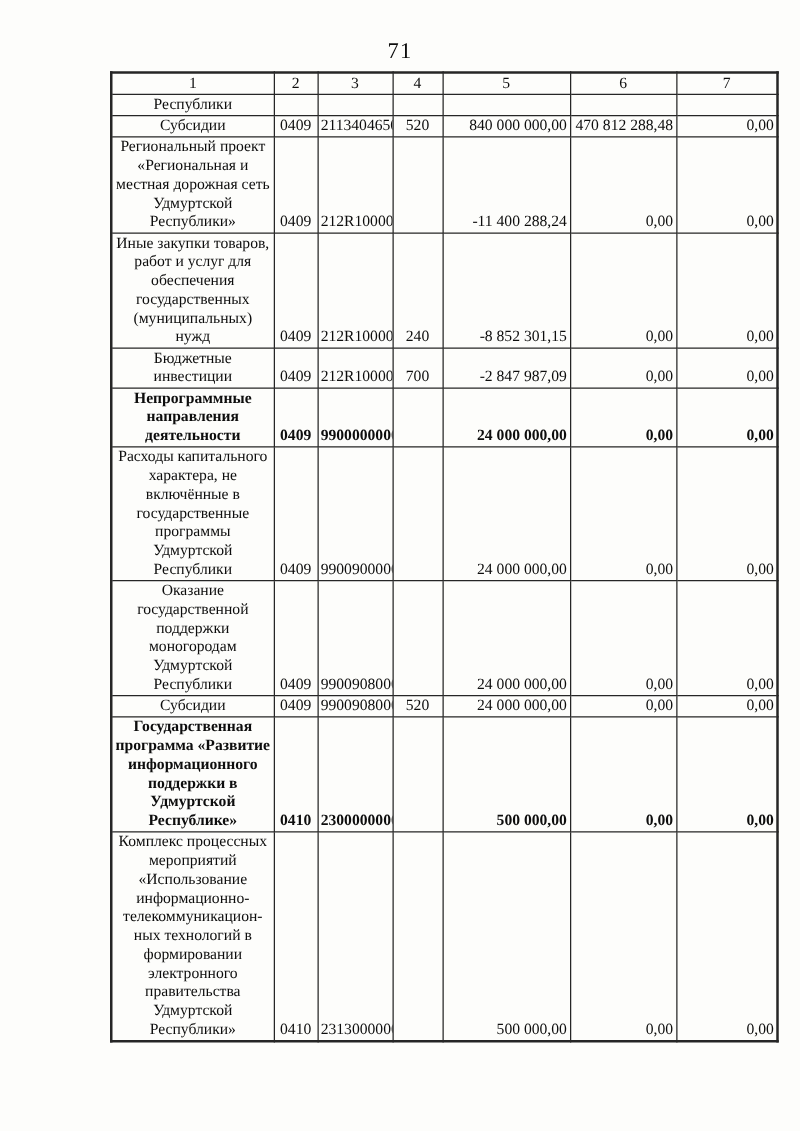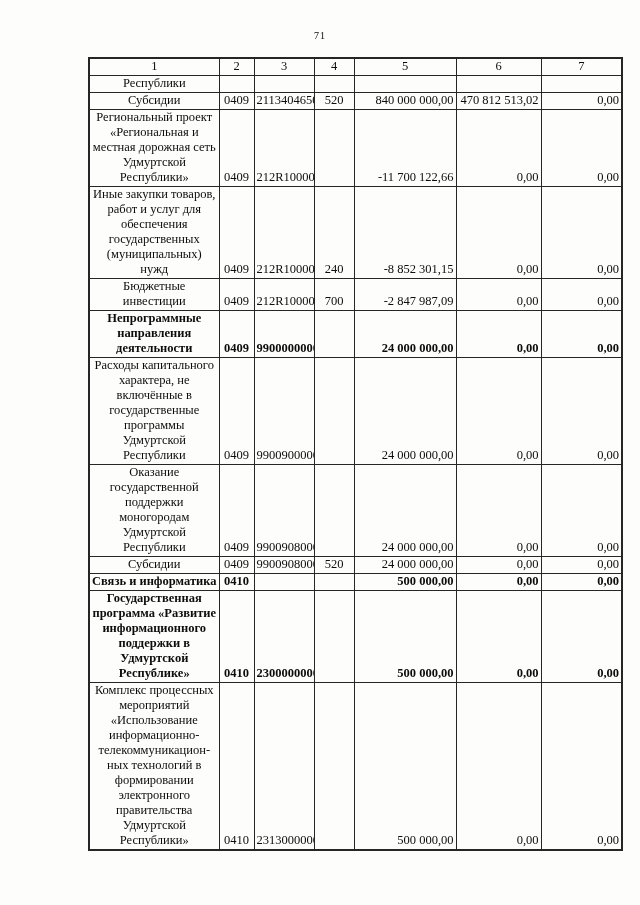--- a/index.html
+++ b/index.html
@@ -15,21 +15,21 @@
     font-family: "Liberation Serif", "DejaVu Serif", serif;
     color: #0d0d0d;
     -webkit-font-smoothing: antialiased;
   }
   .page-number {
     position: absolute;
     top: 30px;
     left: 0;
     width: 640px;
     text-align: center;
-    font-size: 10px;
+    font-size: 18px;
     letter-spacing: 1px;
   }
   table.budget {
     position: absolute;
     left: 88px;
     top: 57px;
     width: 533px;
     border-collapse: collapse;
     table-layout: fixed;
     font-size: 12.5px;
@@ -90,29 +90,29 @@
         <td class="c4"></td>
         <td class="c5"></td>
         <td class="c6"></td>
       </tr>
       <tr>
         <td class="c0">Субсидии</td>
         <td class="c1">0409</td>
         <td class="c2">2113404650</td>
         <td class="c3">520</td>
         <td class="c4">840 000 000,00</td>
-        <td class="c5">470 812 513,02</td>
+        <td class="c5">470 812 288,48</td>
         <td class="c6">0,00</td>
       </tr>
       <tr>
         <td class="c0">Региональный проект «Региональная и местная дорожная сеть Удмуртской Республики»</td>
         <td class="c1">0409</td>
         <td class="c2">212R100000</td>
         <td class="c3"></td>
-        <td class="c4">-11 700 122,66</td>
+        <td class="c4">-11 400 288,24</td>
         <td class="c5">0,00</td>
         <td class="c6">0,00</td>
       </tr>
       <tr>
         <td class="c0">Иные закупки товаров, работ и услуг для обеспечения государственных (муниципальных) нужд</td>
         <td class="c1">0409</td>
         <td class="c2">212R100000</td>
         <td class="c3">240</td>
         <td class="c4">-8 852 301,15</td>
         <td class="c5">0,00</td>
@@ -157,29 +157,20 @@
       <tr>
         <td class="c0">Субсидии</td>
         <td class="c1">0409</td>
         <td class="c2">9900908000</td>
         <td class="c3">520</td>
         <td class="c4">24 000 000,00</td>
         <td class="c5">0,00</td>
         <td class="c6">0,00</td>
       </tr>
       <tr class="bold">
-        <td class="c0">Связь и информатика</td>
-        <td class="c1">0410</td>
-        <td class="c2"></td>
-        <td class="c3"></td>
-        <td class="c4">500 000,00</td>
-        <td class="c5">0,00</td>
-        <td class="c6">0,00</td>
-      </tr>
-      <tr class="bold">
         <td class="c0">Государственная программа «Развитие информационного поддержки в Удмуртской Республике»</td>
         <td class="c1">0410</td>
         <td class="c2">2300000000</td>
         <td class="c3"></td>
         <td class="c4">500 000,00</td>
         <td class="c5">0,00</td>
         <td class="c6">0,00</td>
       </tr>
       <tr>
         <td class="c0">Комплекс процессных мероприятий «Использование информационно-телекоммуникацион-ных технологий в формировании электронного правительства Удмуртской Республики»</td>

